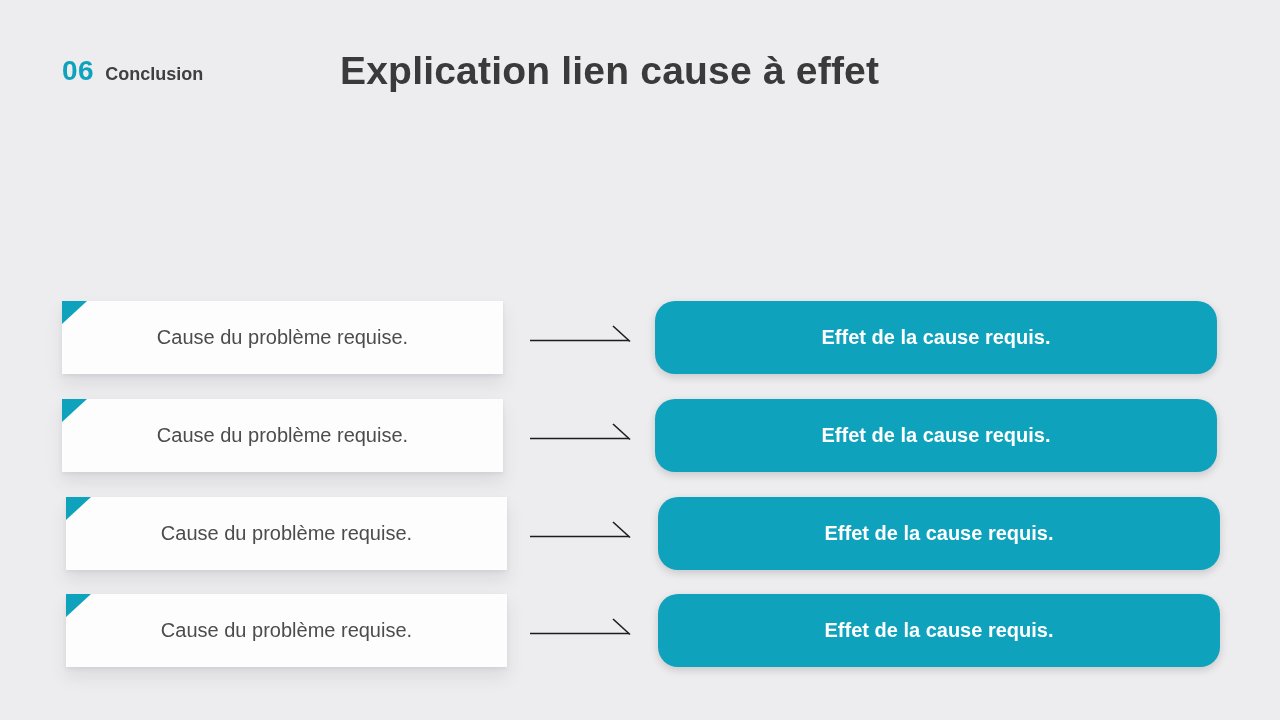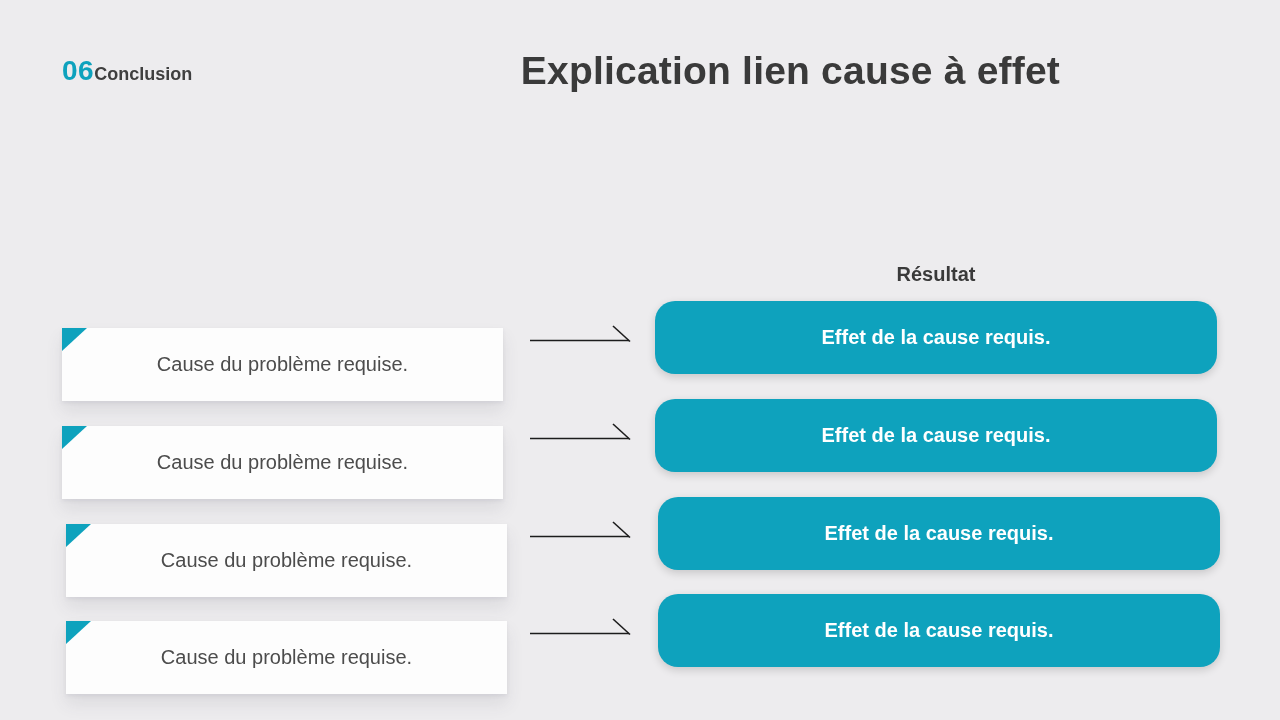--- a/index.html
+++ b/index.html
@@ -2,40 +2,40 @@
 <html style="--accent-teal: #0ea2bd; --background: #edecee; --card-white: #fdfdfd; --title-text: #3a3a3a; --cause-text: #4c4c4c; --effect-text: #ffffff; --arrow: #1c1c1c;"><head>
 <meta charset="utf-8">
 <style>
   html,body{margin:0;padding:0;background:#dcdcdf;}
   .canvas{
     position:relative;width:1280px;height:720px;overflow:hidden;
     background:var(--background,#edecee);
     font-family:"Liberation Sans", sans-serif;
   }
   
-  .badge{position:absolute;left:62px;top:55px;display:flex;align-items:baseline;}
+  .badge{position:absolute;left:62px;top:55px;display:flex;align-items:baseline;gap:11px;}
   .badge-num{color:var(--accent-teal,#0ea2bd);font-size:28px;font-weight:800;letter-spacing:.5px;}
   .badge-label{color:#3f3f3f;font-size:18px;font-weight:700;}
   .title{
     position:absolute;left:340px;top:49px;width:720px;margin:0;
-    text-align:right;font-size:39px;font-weight:700;color:var(--title-text,#3a3a3a);
+    text-align:left;font-size:39px;font-weight:700;color:var(--title-text,#3a3a3a);
     letter-spacing:.2px;
   }
   
   .col-header{position:absolute;top:263px;font-size:20px;font-weight:700;color:var(--title-text,#3a3a3a);text-align:center;}
   .cause-header{left:62px;width:441px;}
   .result-header{left:655px;width:562px;}
   
   .row{position:absolute;left:0;width:1280px;height:73px;}
   .row-1{top:301px}.row-2{top:399px}.row-3{top:497px}.row-4{top:594px}
   .cause-box{
     position:absolute;left:62px;top:0;width:441px;height:73px;
     background:var(--card-white,#fdfdfd);
     box-shadow:0 10px 16px rgba(70,70,90,.10),0 2px 4px rgba(70,70,90,.08);
-    display:flex;align-items:center;justify-content:center;margin-top:27px;
+    display:flex;align-items:center;justify-content:center;
   }
   .row-3 .cause-box,.row-4 .cause-box{left:66px;}
   .corner-triangle{
     position:absolute;left:0;top:0;width:25px;height:23px;
     background:var(--accent-teal,#0ea2bd);
     clip-path:polygon(0 0,100% 0,0 100%);
   }
   .cause-text{font-size:20px;color:var(--cause-text,#4c4c4c);}
   .arrow{position:absolute;left:526px;top:15px;width:110px;height:32px;}
   .effect-box{
@@ -52,21 +52,20 @@
 
 <div class="canvas">
 
   <div class="badge">
     <span class="badge-num">06</span>
     <span class="badge-label">Conclusion</span>
   </div>
 
   <h1 class="title">Explication lien cause à effet</h1>
 
-  <div class="col-header result-header">Résultat</div>
 
   <div class="row row-1">
     <div class="cause-box">
       <span class="corner-triangle"></span>
       <span class="cause-text">Cause du problème requise.</span>
     </div>
     <svg class="arrow" viewBox="0 0 110 32" xmlns="http://www.w3.org/2000/svg">
       <line x1="4" y1="24.5" x2="103" y2="24.5" stroke="#1c1c1c" stroke-width="1.6"></line>
       <line x1="87" y1="10" x2="104" y2="25.5" stroke="#1c1c1c" stroke-width="1.6"></line>
     </svg>

